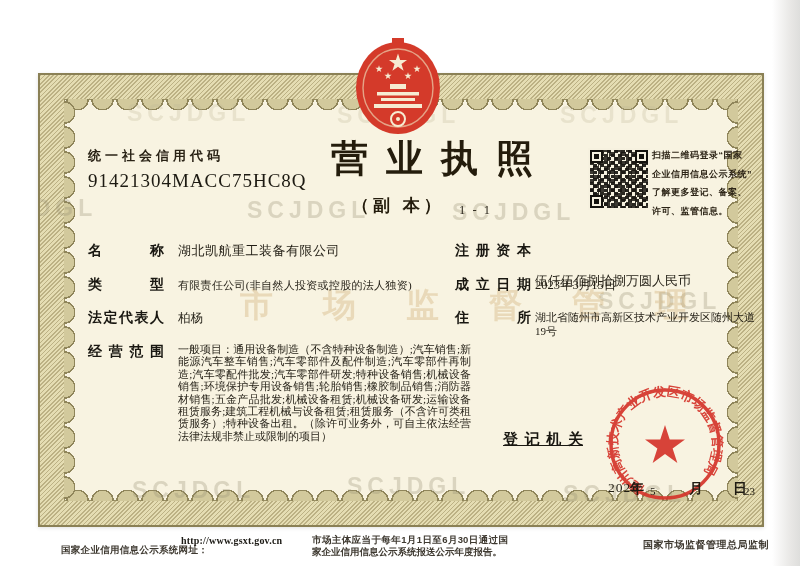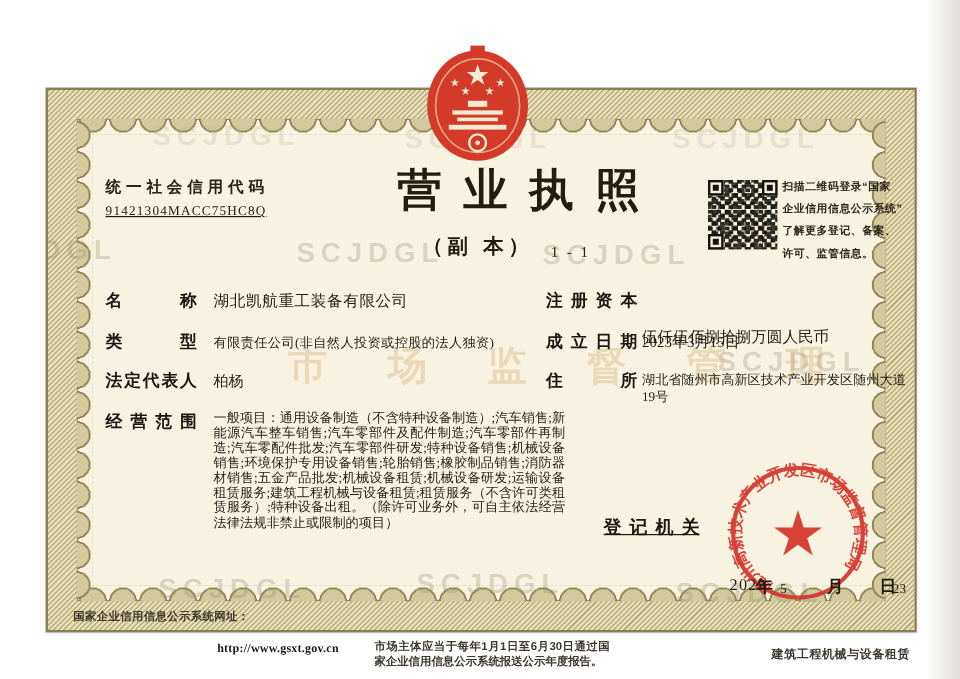--- a/index.html
+++ b/index.html
@@ -29,21 +29,21 @@
   .wm{position:absolute;font-weight:bold;font-size:23px;letter-spacing:5px;
       color:rgba(150,142,112,.30);font-family:"Liberation Sans",sans-serif;}
   .wm.light{color:rgba(190,182,150,.28);}
   .wm-big{position:absolute;left:200px;top:208px;font-size:33px;font-weight:bold;
       letter-spacing:50px;white-space:nowrap;color:rgba(198,158,92,.30);}
   
   .content{position:absolute;inset:0;z-index:5;}
   .abs{position:absolute;}
   .serif{font-family:"Liberation Serif","DejaVu Serif",serif;}
   .credit-label{left:88px;top:147px;font-size:13px;font-weight:bold;letter-spacing:4px;color:#2a2316;}
-  .credit-code{left:88px;top:170px;font-size:11px;letter-spacing:1px;color:#1d1a12;text-decoration:underline;}
+  .credit-code{left:88px;top:170px;font-size:19px;letter-spacing:1px;color:#1d1a12;}
   .title{left:262px;top:134px;width:340px;text-align:center;font-size:37px;font-weight:900;
          letter-spacing:18px;text-indent:18px;color:#241c0c;white-space:nowrap;}
   .subtitle{left:352px;top:194px;font-size:17px;font-weight:bold;letter-spacing:4px;color:#241c0c;}
   .pageno{left:459px;top:203px;font-size:12.5px;letter-spacing:2px;color:#2b261c;}
   
   .qr{left:590px;top:150px;width:58px;height:58px;background:
       repeating-conic-gradient(rgba(25,23,18,.92) 0% 25%,transparent 0% 50%) 0 0/7px 7px,
       repeating-conic-gradient(rgba(25,23,18,.85) 0% 25%,transparent 0% 50%) 3px 2px/11px 9px,#f6f1df;
       outline:2px solid #f6f1df;}
   .finder{position:absolute;width:13px;height:13px;border:2.5px solid #14120d;background:#f6f1df;box-sizing:border-box;}
@@ -69,21 +69,21 @@
   .stamp{left:606px;top:385px;width:118px;height:118px;opacity:.92;}
   .d{position:absolute;top:480px;color:#1f1b12;}
   .d-y{left:585px;font-size:13.5px;letter-spacing:1px;margin-left:23px;}
   .d-yu{left:630px;font-size:14px;font-weight:bold;}
   .d-m{left:650px;top:485px;font-size:11px;}
   .d-mu{left:689px;font-size:14px;font-weight:bold;}
   .d-d{left:705px;top:485px;font-size:11px;margin-left:39px;}
   .d-du{left:733px;font-size:14px;font-weight:bold;}
   
   .ft{position:absolute;color:#3e3930;font-weight:bold;}
-  .ft-weblabel{left:38px;top:508px;font-size:9.5px;letter-spacing:.3px;padding-left:23px;}
+  .ft-weblabel{left:38px;top:544px;font-size:9.5px;letter-spacing:.3px;padding-left:23px;}
   .ft-url{left:181px;top:535px;font-size:10px;color:#1c1a15;letter-spacing:.2px;
           font-family:"Liberation Serif","DejaVu Serif",serif;}
   .ft-notice{left:312px;top:534px;width:196px;font-size:9.5px;line-height:11.5px;text-align:justify;}
   .ft-pub{left:643px;top:538px;font-size:10px;letter-spacing:.5px;}
 </style>
 </head>
 <body>
 
 <div class="stage">
 
@@ -192,15 +192,15 @@
     <span class="d d-yu">年</span>
     <span class="d d-m serif">5</span>
     <span class="d d-mu">月</span>
     <span class="d d-d serif">23</span>
     <span class="d d-du">日</span>
   </div>
 
   <div class="ft ft-weblabel">国家企业信用信息公示系统网址：</div>
   <div class="ft ft-url">http://www.gsxt.gov.cn</div>
   <div class="ft ft-notice">市场主体应当于每年1月1日至6月30日通过国家企业信用信息公示系统报送公示年度报告。</div>
-  <div class="ft ft-pub">建筑工程机械与设备租赁</div>
+  <div class="ft ft-pub">国家市场监督管理总局监制</div>
 
 </div>
 
 </body></html>

